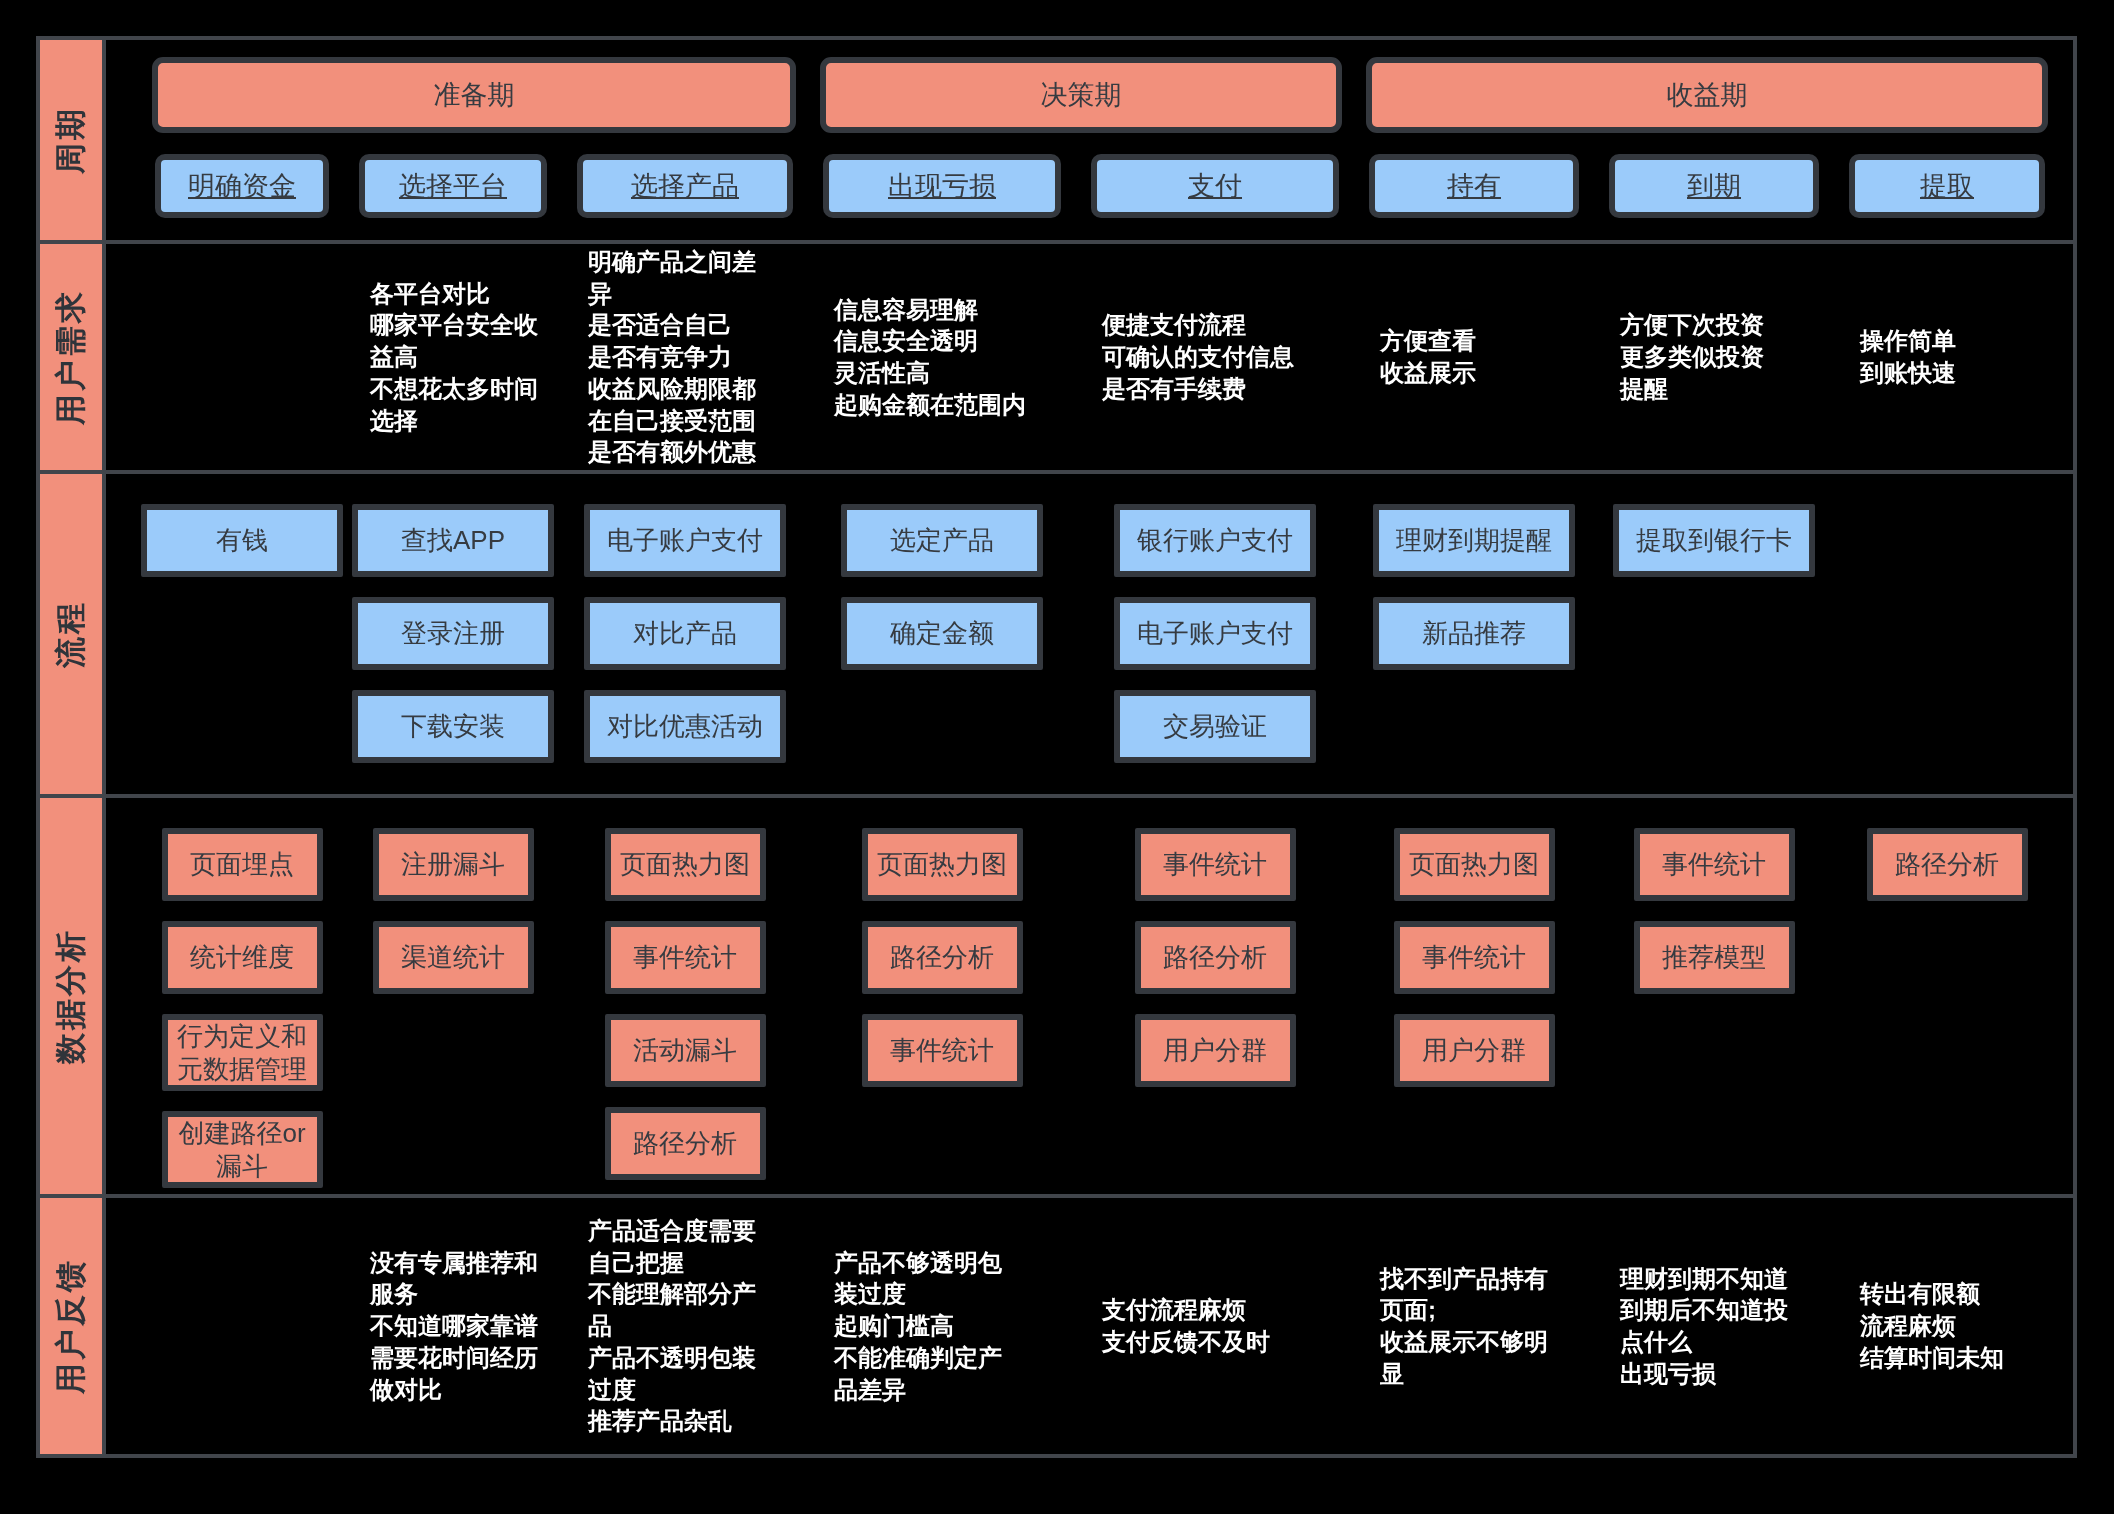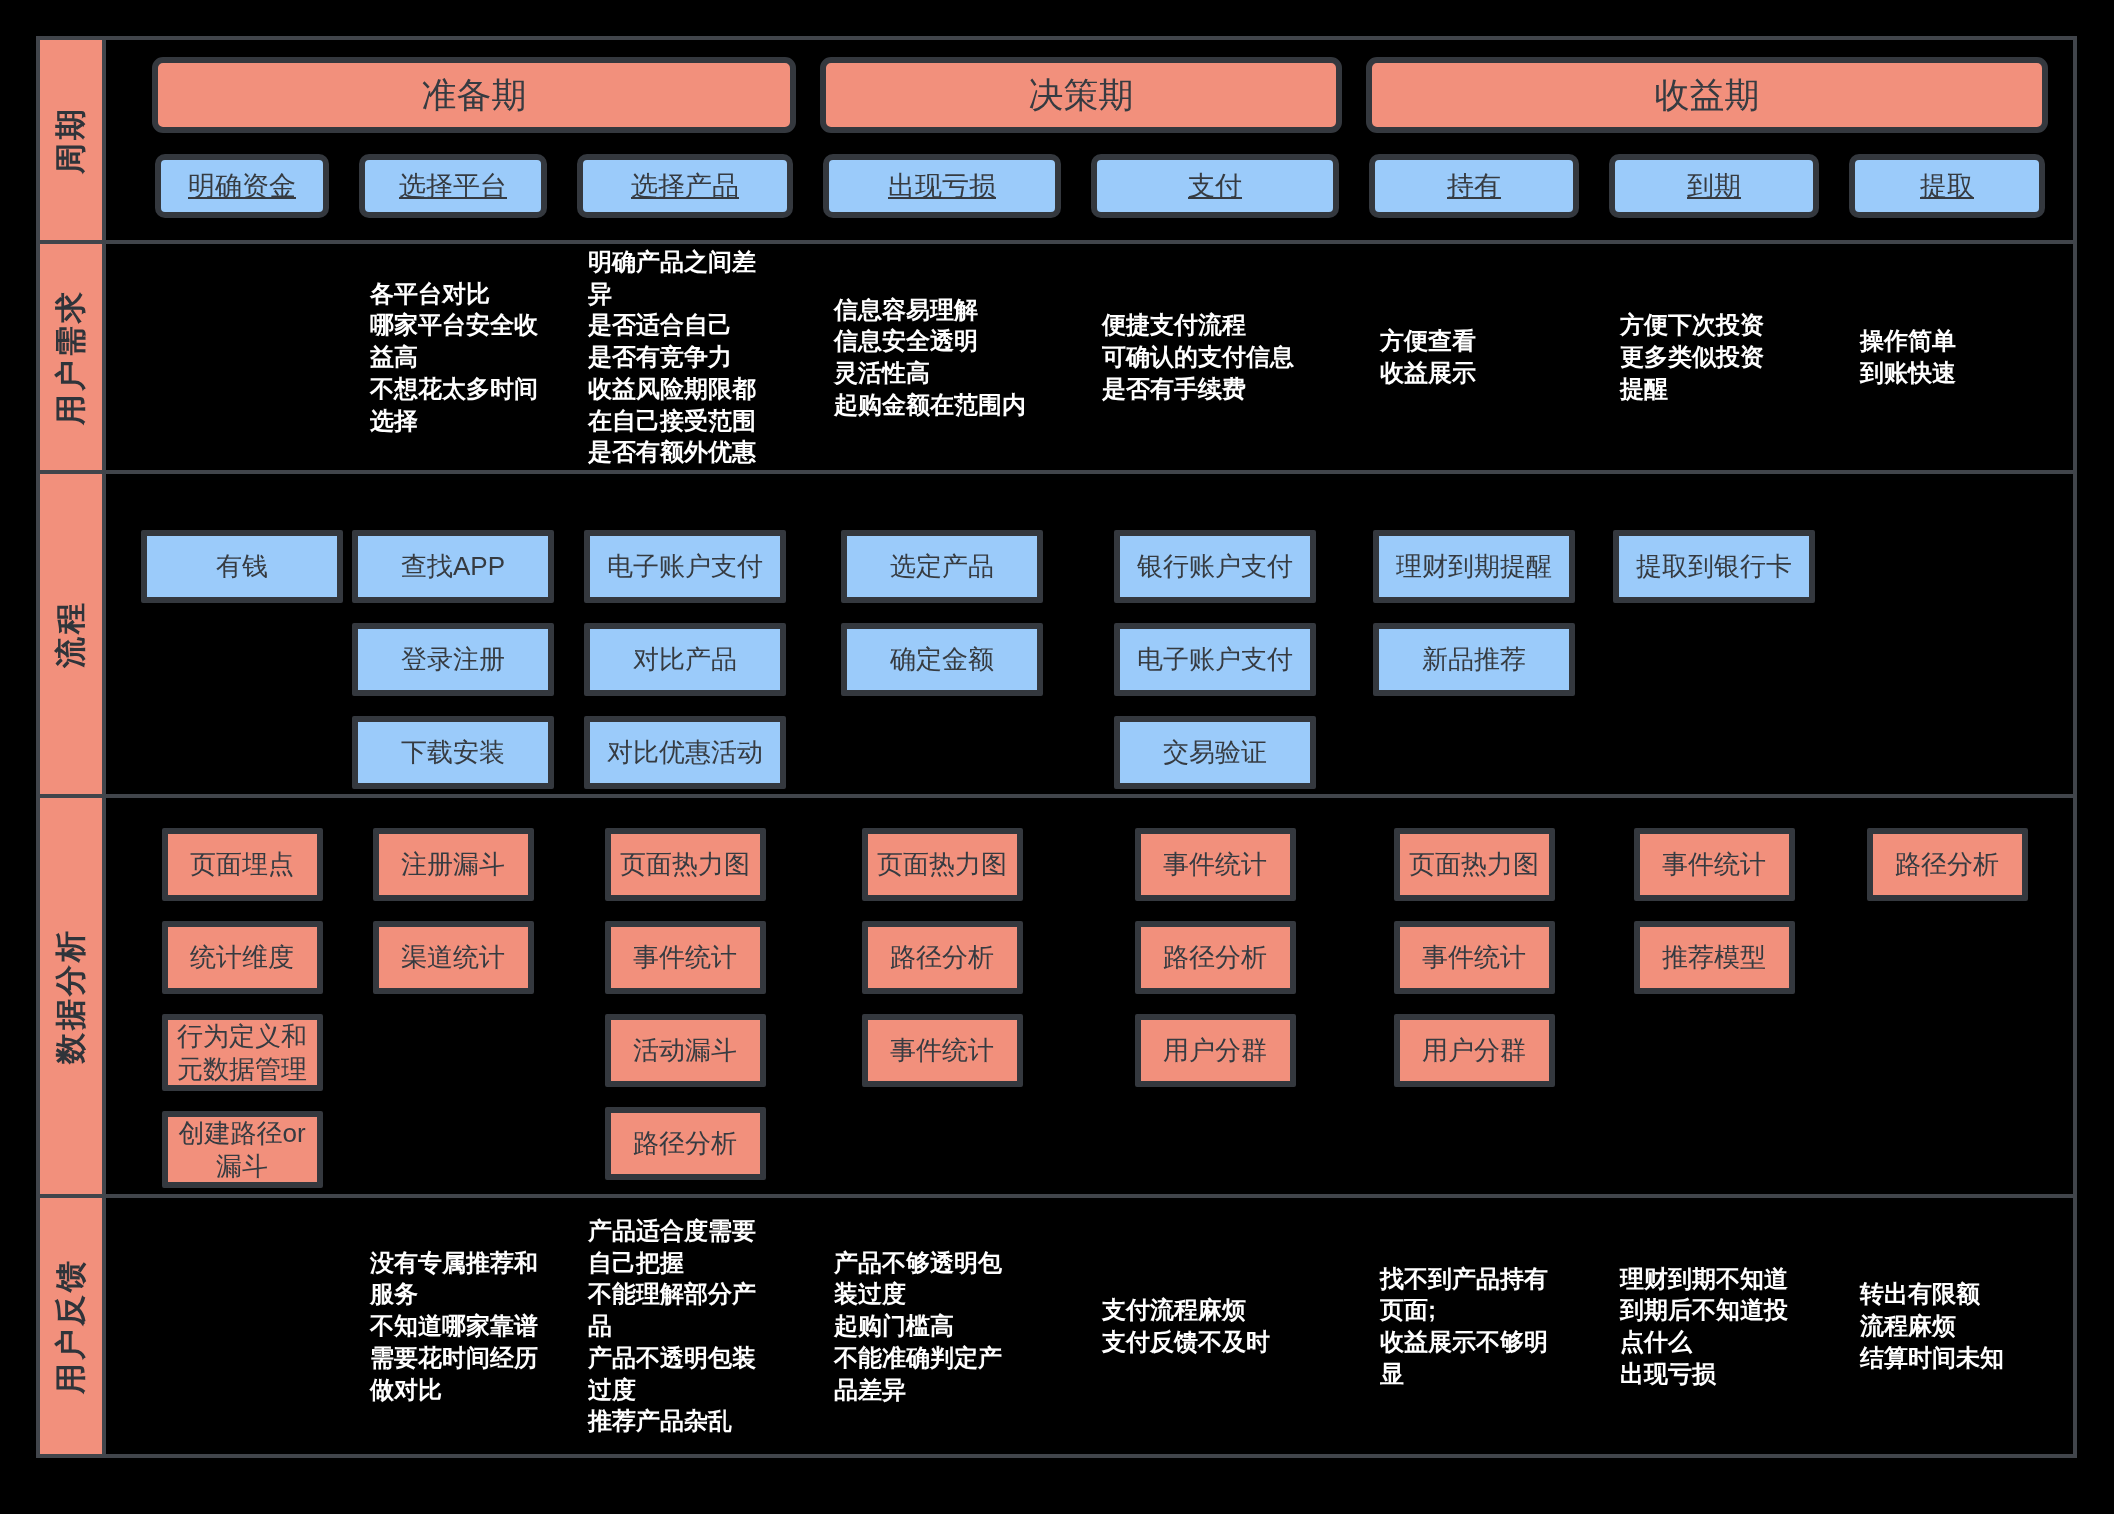--- a/index.html
+++ b/index.html
@@ -26,21 +26,21 @@
     display:grid;
     grid-template-columns:204px 218px 246px 268px 278px 240px 240px 226px;
     padding-left:34px;
   }
   
   .phase-grid{margin-top:17px;}
   .phase-box{
     grid-row:1;height:76px;box-sizing:border-box;margin:0 12px;
     background:#f2907c;border:6px solid #34383e;border-radius:11px;
     display:flex;align-items:center;justify-content:center;
-    font-size:35px;color:#363b41;
+    font-size:27px;color:#363b41;
   }
   .phase-prep{grid-column:1/4;}
   .phase-dec{grid-column:4/6;}
   .phase-prof{grid-column:6/9;}
   .step-grid{margin-top:21px;}
   .step-box{
     height:64px;box-sizing:border-box;margin:0 15px;
     background:#9bcbfa;border:6px solid #34383e;border-radius:10px;
     display:flex;align-items:center;justify-content:center;
     font-size:27px;color:#363b41;text-decoration:underline;
@@ -142,21 +142,21 @@
             <div class="ann-text">操作简单
 到账快速</div>
           </div>
       </div>
     </div>
 
     <div class="label-cell">
       <span class="vtext">流程</span>
     </div>
     <div class="content-cell">
-      <div class="col-grid" style="height:100%;margin-top:26px;">
+      <div class="col-grid" style="height:100%;">
         <div class="stack-cell">
           <div class="pbox">有钱</div>
         </div>
         <div class="stack-cell">
           <div class="pbox">查找APP</div>
           <div class="pbox">登录注册</div>
           <div class="pbox">下载安装</div>
         </div>
         <div class="stack-cell">
           <div class="pbox">电子账户支付</div>

